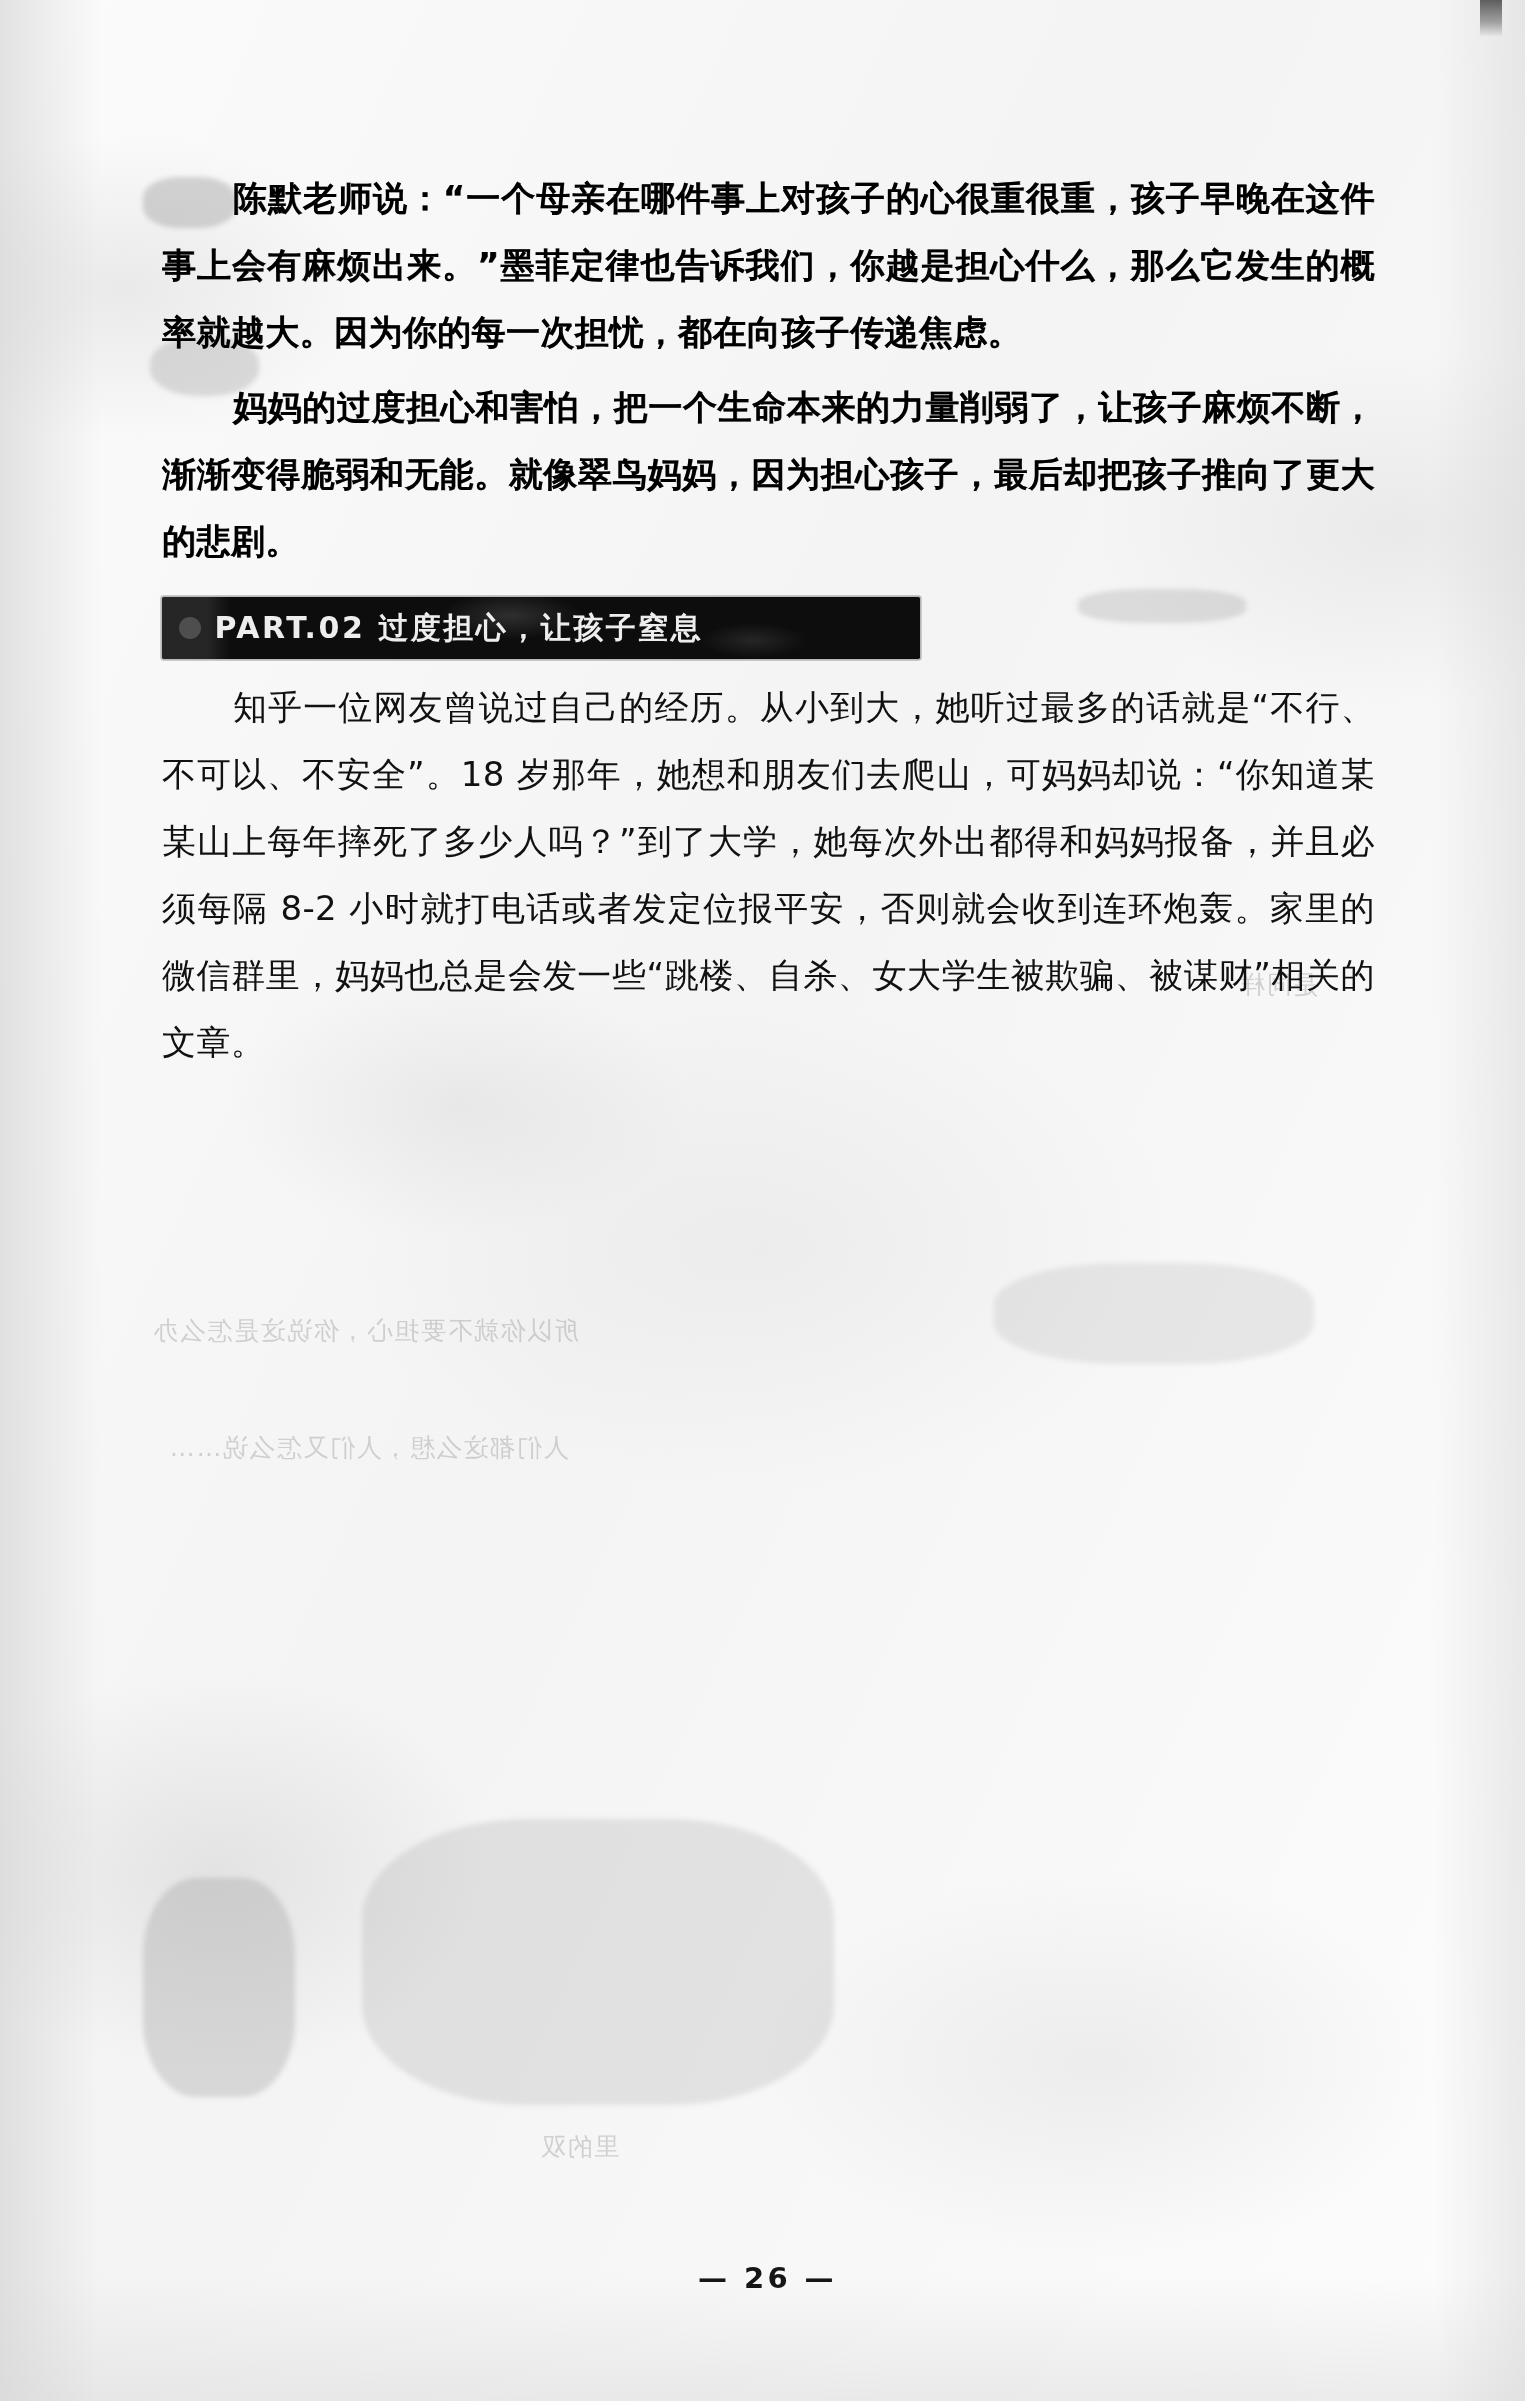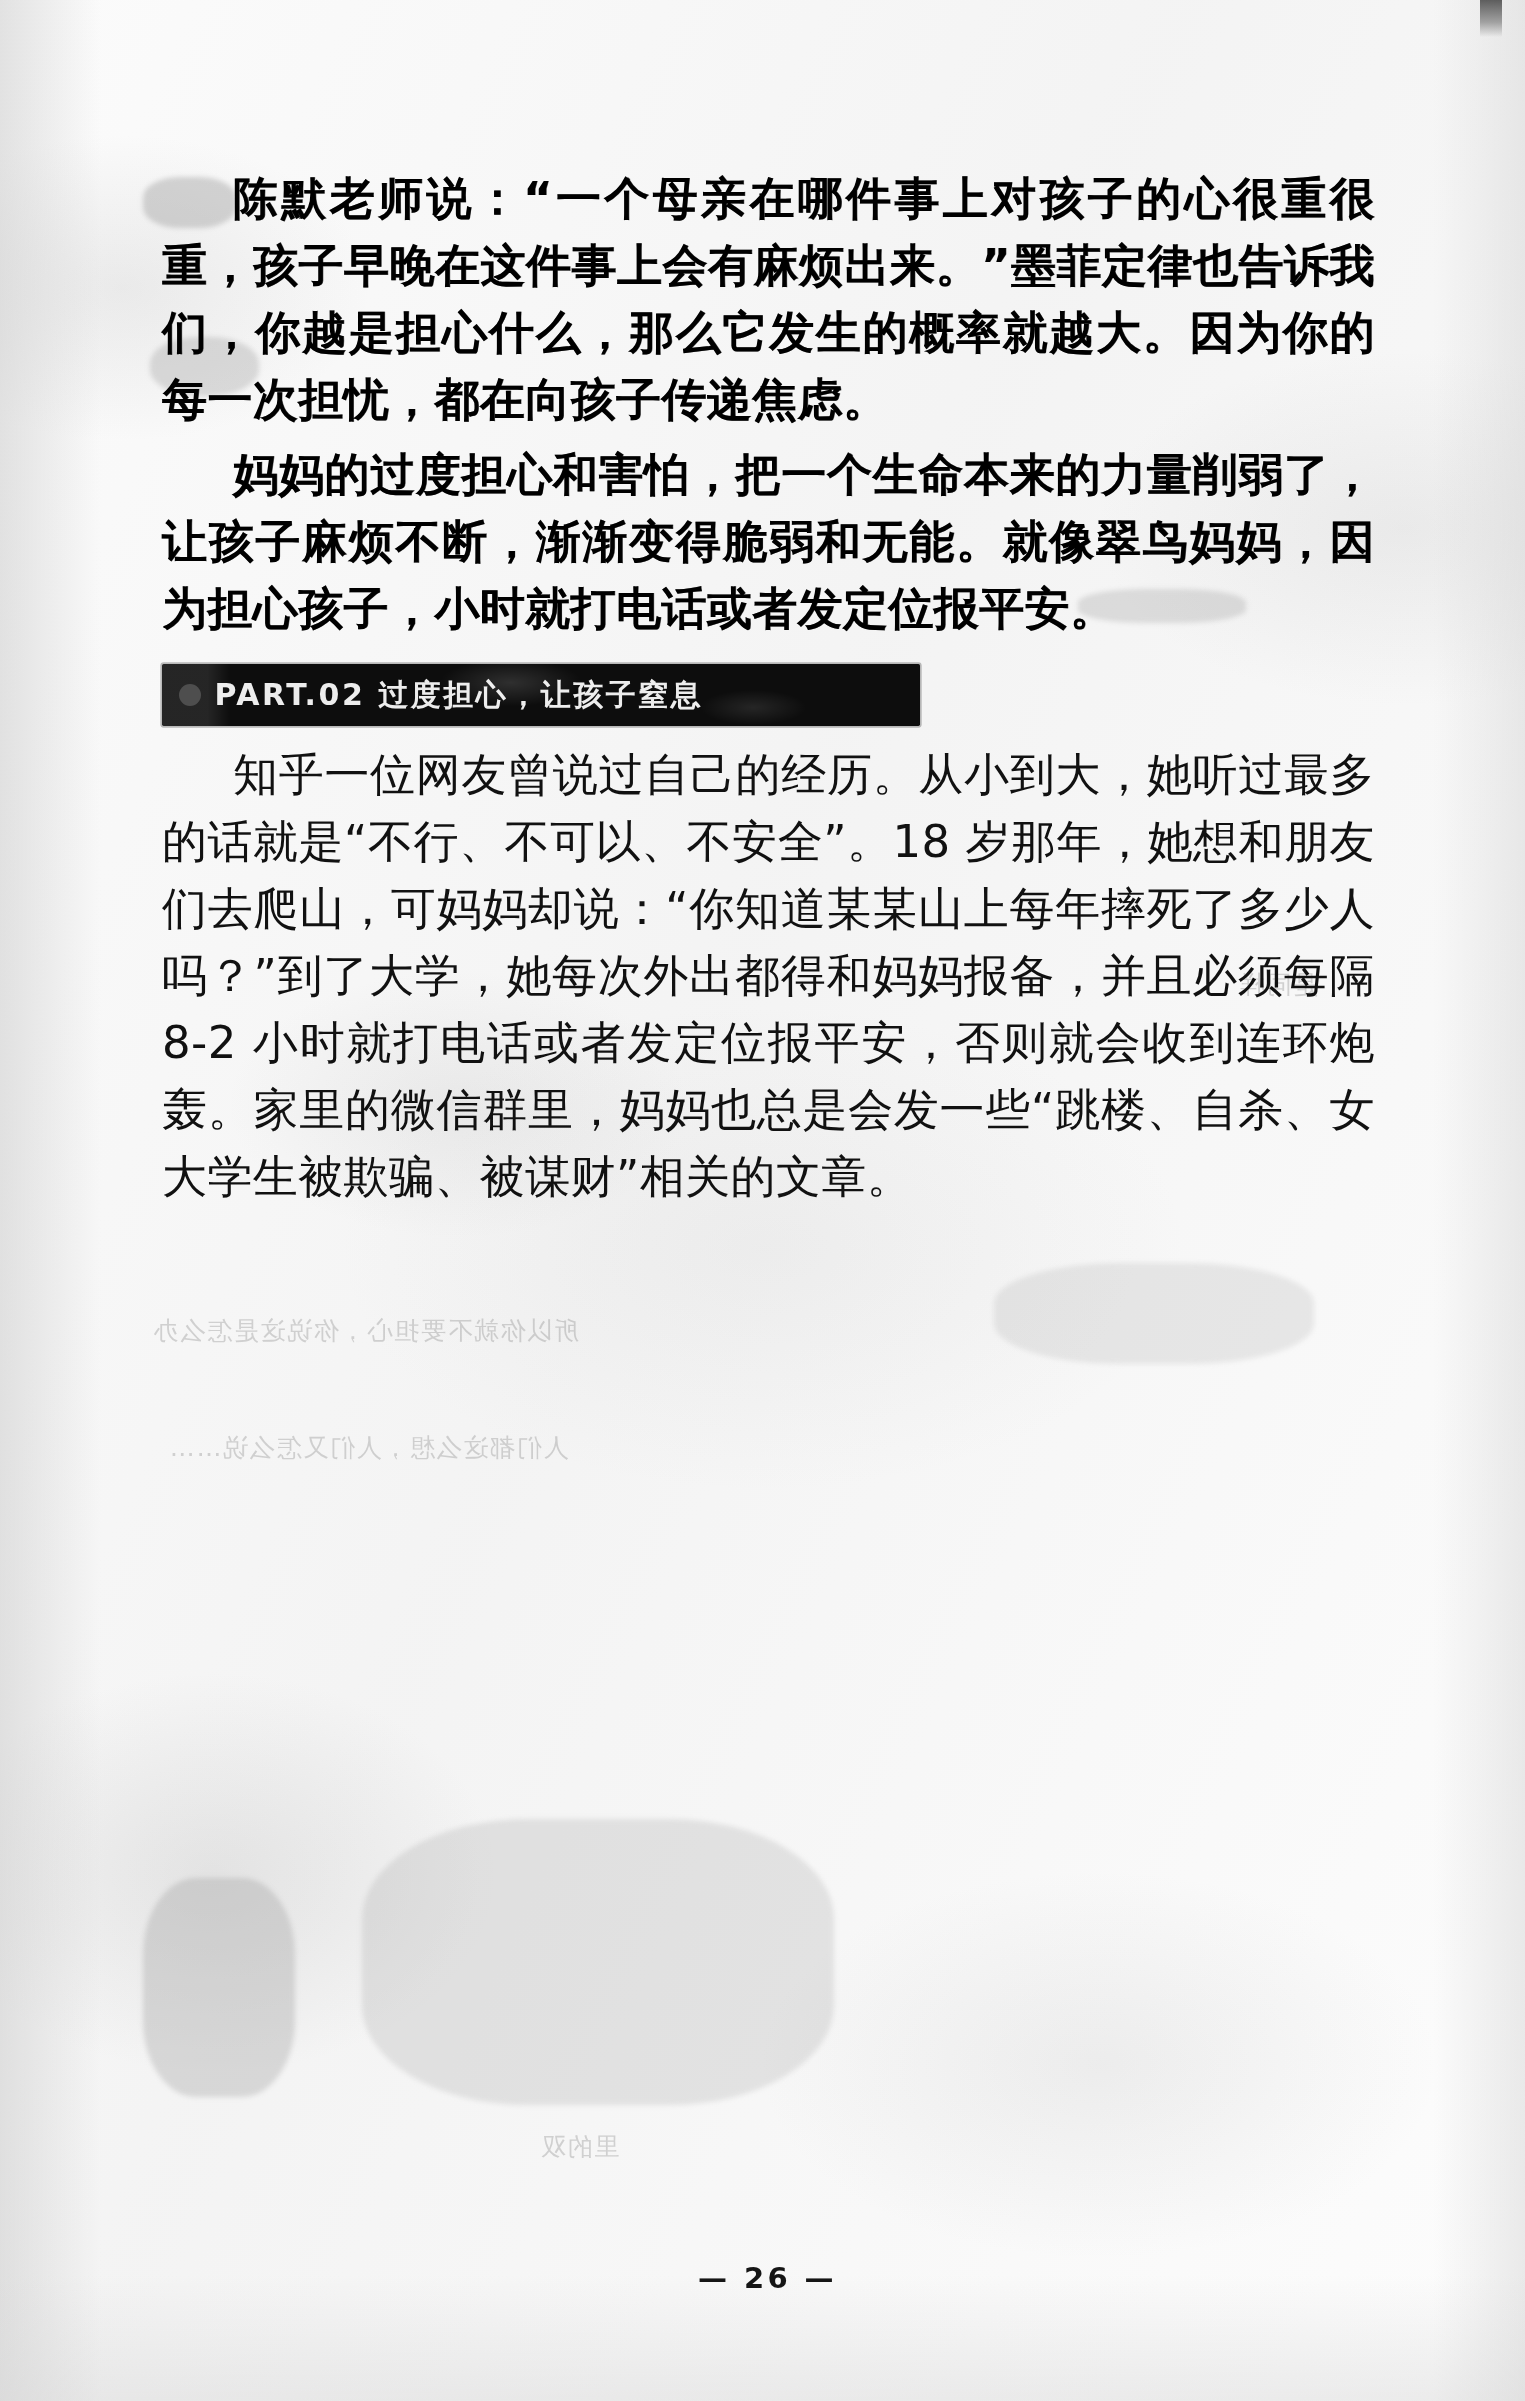--- a/index.html
+++ b/index.html
@@ -48,21 +48,21 @@
     font-family: "DejaVu Sans", sans-serif;
   }
   .content {
     position: absolute;
     left: 162px;
     top: 165px;
     width: 1213px;
   }
   p.para {
     margin: 0 0 8.4px 0;
-    font-size: 45px;
+    font-size: 34px;
     line-height: 67px;
     color: #0b0b0b;
     text-align: justify;
     text-indent: 71px;
     letter-spacing: 0.4px;
   }
   p.bold {
     font-weight: bold;
     color: #000000;
     text-shadow: 0.4px 0 0 rgba(0,0,0,0.55);
@@ -167,21 +167,21 @@
   <div class="smudge" style="left:994px; top:1263px; width:320px; height:101px; background:rgba(170,170,170,0.22); border-radius:40%;"></div>
 
   <div class="ghost" style="left:152px; top:1314px;">所以你就不要担心，你说这是怎么办</div>
   <div class="ghost" style="left:168px; top:1431px;">人们都这么想，人们又怎么说……</div>
   <div class="ghost" style="left:1238px; top:968px;">是同样</div>
   <div class="ghost" style="left:539px; top:2130px;">里的双</div>
 
   <div class="content">
 
     <p class="para bold">陈默老师说：“一个母亲在哪件事上对孩子的心很重很重，孩子早晚在这件事上会有麻烦出来。”墨菲定律也告诉我们，你越是担心什么，那么它发生的概率就越大。因为你的每一次担忧，都在向孩子传递焦虑。</p>
-    <p class="para bold">妈妈的过度担心和害怕，把一个生命本来的力量削弱了，让孩子麻烦不断，渐渐变得脆弱和无能。就像翠鸟妈妈，因为担心孩子，小时就打电话或者发定位报平安。</p>
+    <p class="para bold">妈妈的过度担心和害怕，把一个生命本来的力量削弱了，让孩子麻烦不断，渐渐变得脆弱和无能。就像翠鸟妈妈，因为担心孩子，最后却把孩子推向了更大的悲剧。</p>
 
     <div class="section-banner">
       <span class="dot"></span>
       <span class="btxt">PART.02 过度担心，让孩子窒息</span>
       <span class="banner-scuff"></span>
     </div>
 
     <p class="para normal">知乎一位网友曾说过自己的经历。从小到大，她听过最多的话就是“不行、不可以、不安全”。18 岁那年，她想和朋友们去爬山，可妈妈却说：“你知道某某山上每年摔死了多少人吗？”到了大学，她每次外出都得和妈妈报备，并且必须每隔 8-2 小时就打电话或者发定位报平安，否则就会收到连环炮轰。家里的微信群里，妈妈也总是会发一些“跳楼、自杀、女大学生被欺骗、被谋财”相关的文章。</p>
 
   </div>

